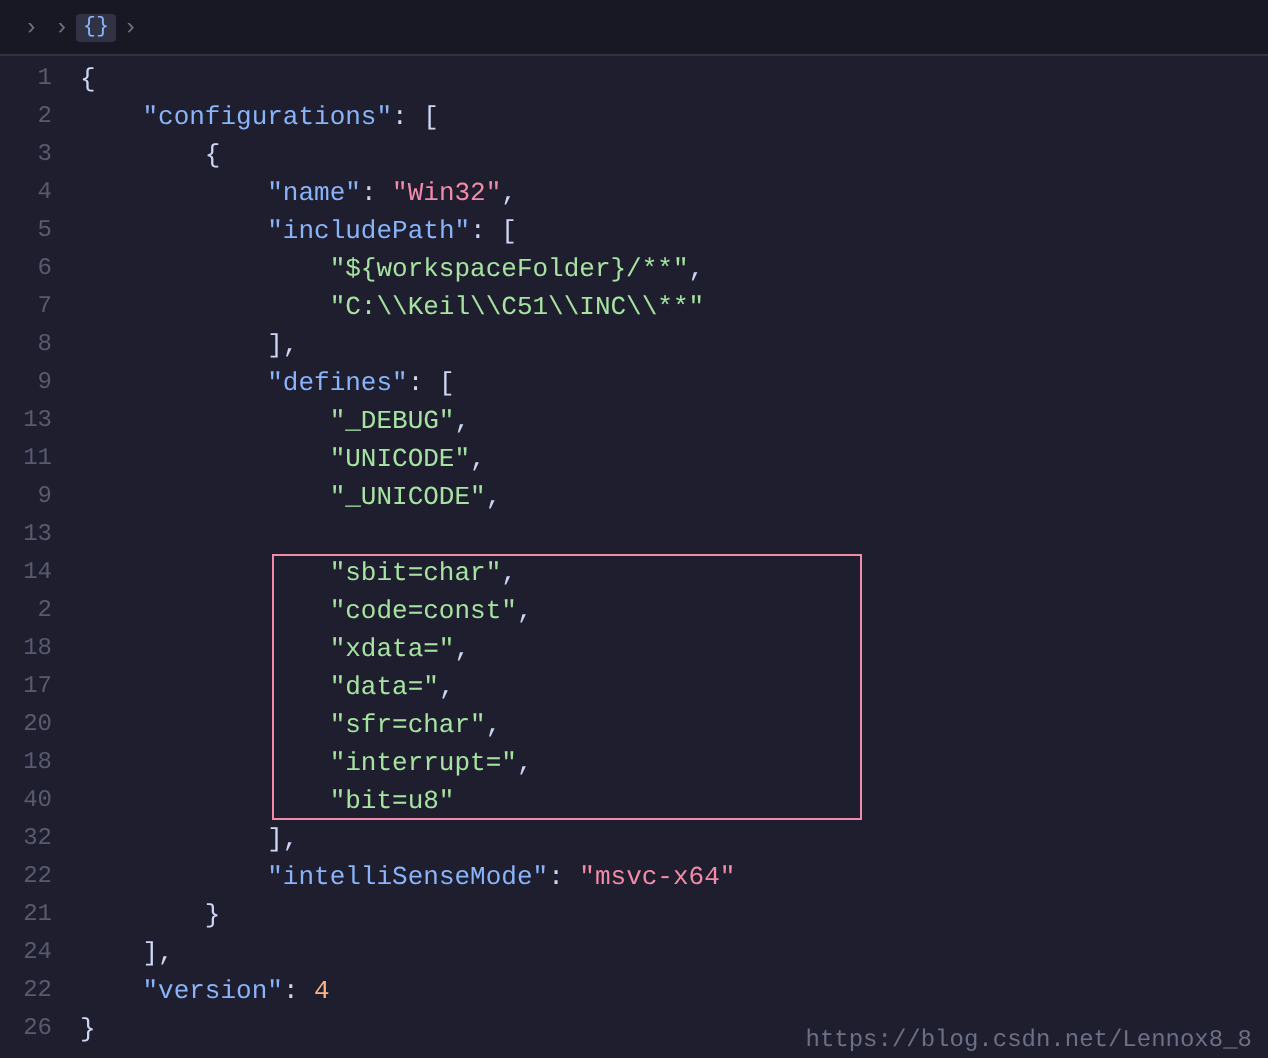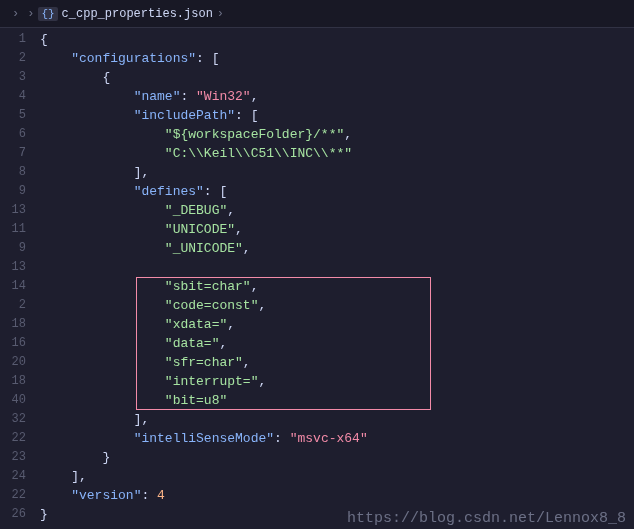--- a/index.html
+++ b/index.html
@@ -96,34 +96,33 @@
       z-index: 5;
     }
 
     
     #bottom-bar {
       position: fixed;
       bottom: 0;
       right: 0;
       padding: 2px 8px;
       color: #6c7086;
-      font-size: 15px;
+      font-size: 12px;
       background: #1e1e2e;
     }
   </style>
 </head>
 <body>
 
 <div id="breadcrumb-bar">
   <span class="breadcrumb-part"></span>
   <span class="breadcrumb-sep">›</span>
   <span class="breadcrumb-part"></span>
   <span class="breadcrumb-sep">›</span>
   <span class="breadcrumb-icon">{}</span>
-  <span class="breadcrumb-part">c_cpp_properties.json</span>
   <span class="breadcrumb-sep">›</span>
   <span class="breadcrumb-part"></span>
 </div>
 
 <div id="editor">
 
   <div id="line-numbers">
   <span class="line-num">1</span>
       <span class="line-num">2</span>
       <span class="line-num">3</span>
@@ -133,27 +132,27 @@
       <span class="line-num">7</span>
       <span class="line-num">8</span>
       <span class="line-num">9</span>
       <span class="line-num">13</span>
       <span class="line-num">11</span>
       <span class="line-num">9</span>
       <span class="line-num">13</span>
       <span class="line-num">14</span>
       <span class="line-num">2</span>
       <span class="line-num">18</span>
-      <span class="line-num">16</span>
+      <span class="line-num">17</span>
       <span class="line-num">20</span>
       <span class="line-num">18</span>
       <span class="line-num">40</span>
       <span class="line-num">32</span>
       <span class="line-num">22</span>
-      <span class="line-num">23</span>
+      <span class="line-num">21</span>
       <span class="line-num">24</span>
       <span class="line-num">22</span>
       <span class="line-num">26</span>
     </div>
 
   <div id="code-content">
     <div class="highlight-box"></div>
   <div class="code-line"><span style="color: rgb(205, 214, 244);">{</span></div>
       <div class="code-line"><span>    </span><span style="color: rgb(137, 180, 250);">"configurations"</span><span style="color: rgb(205, 214, 244);">: </span><span style="color: rgb(205, 214, 244);">[</span></div>
       <div class="code-line"><span>        </span><span style="color: rgb(205, 214, 244);">{</span></div>

